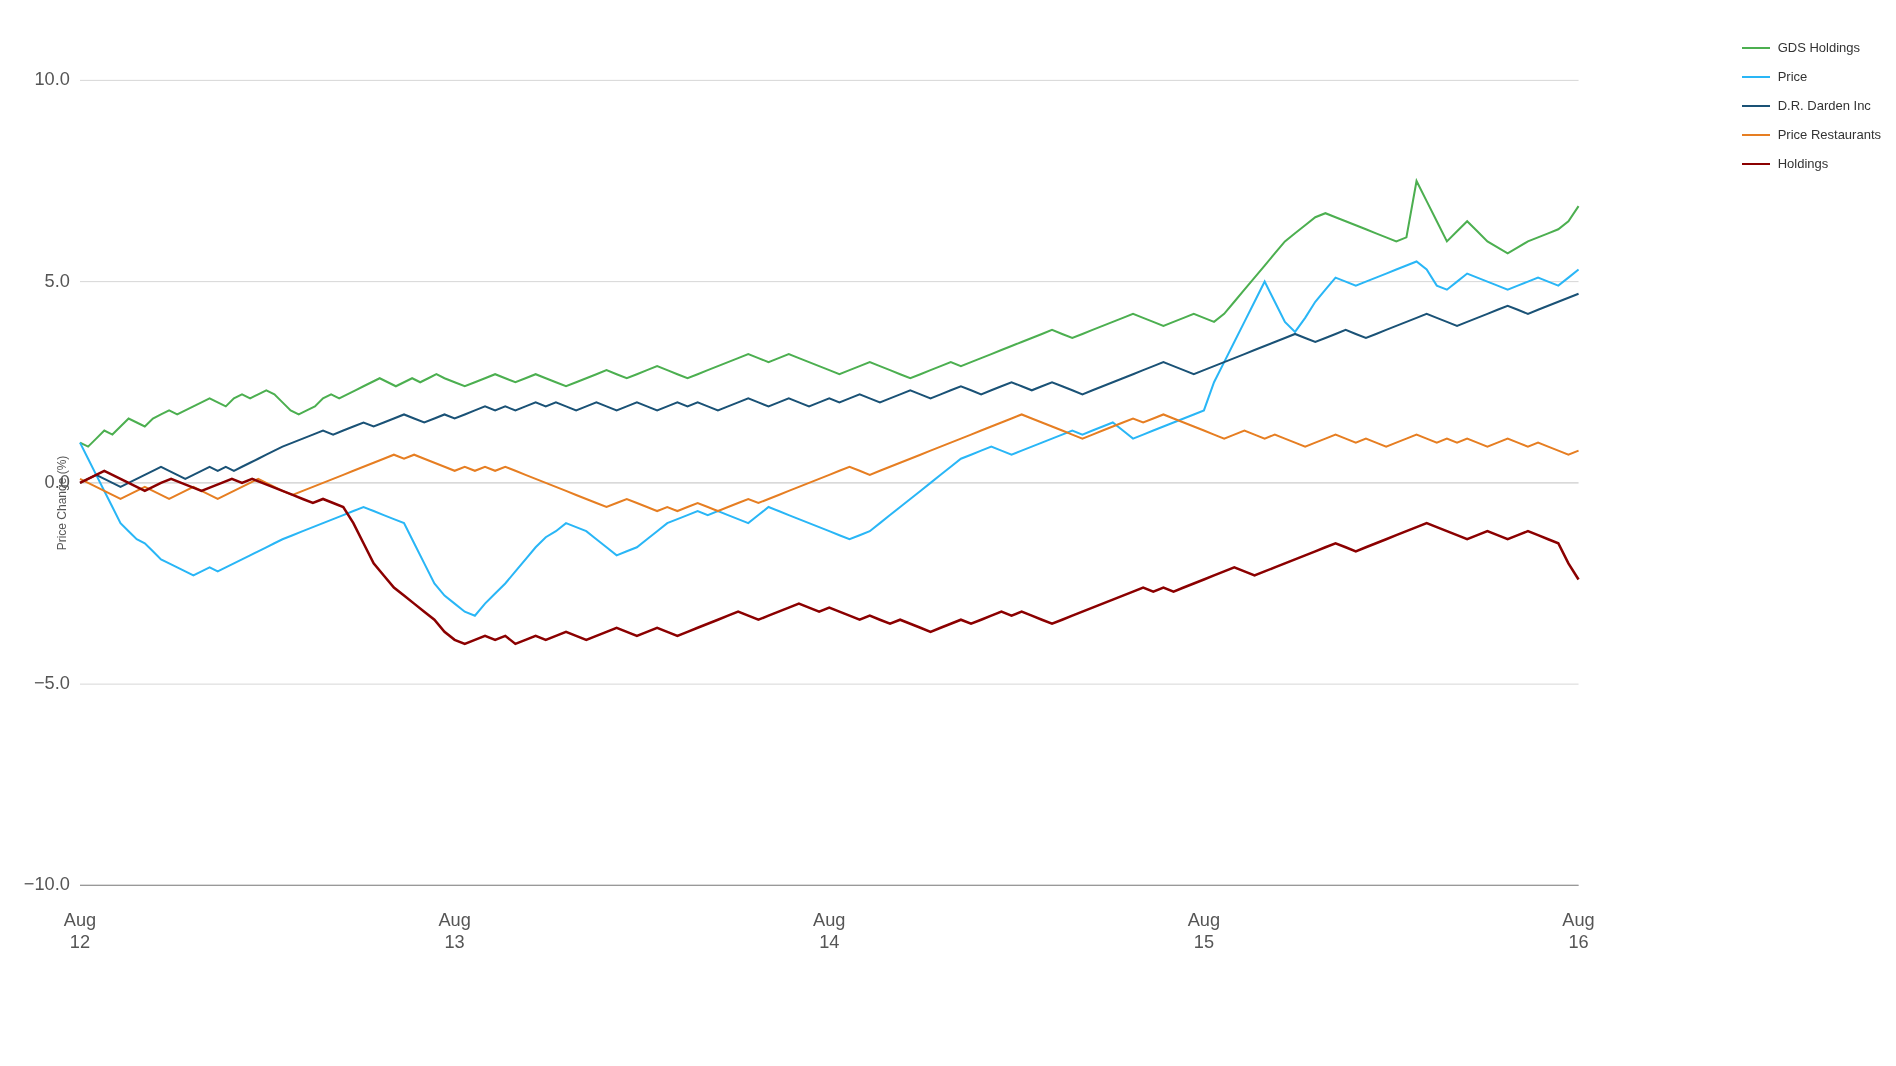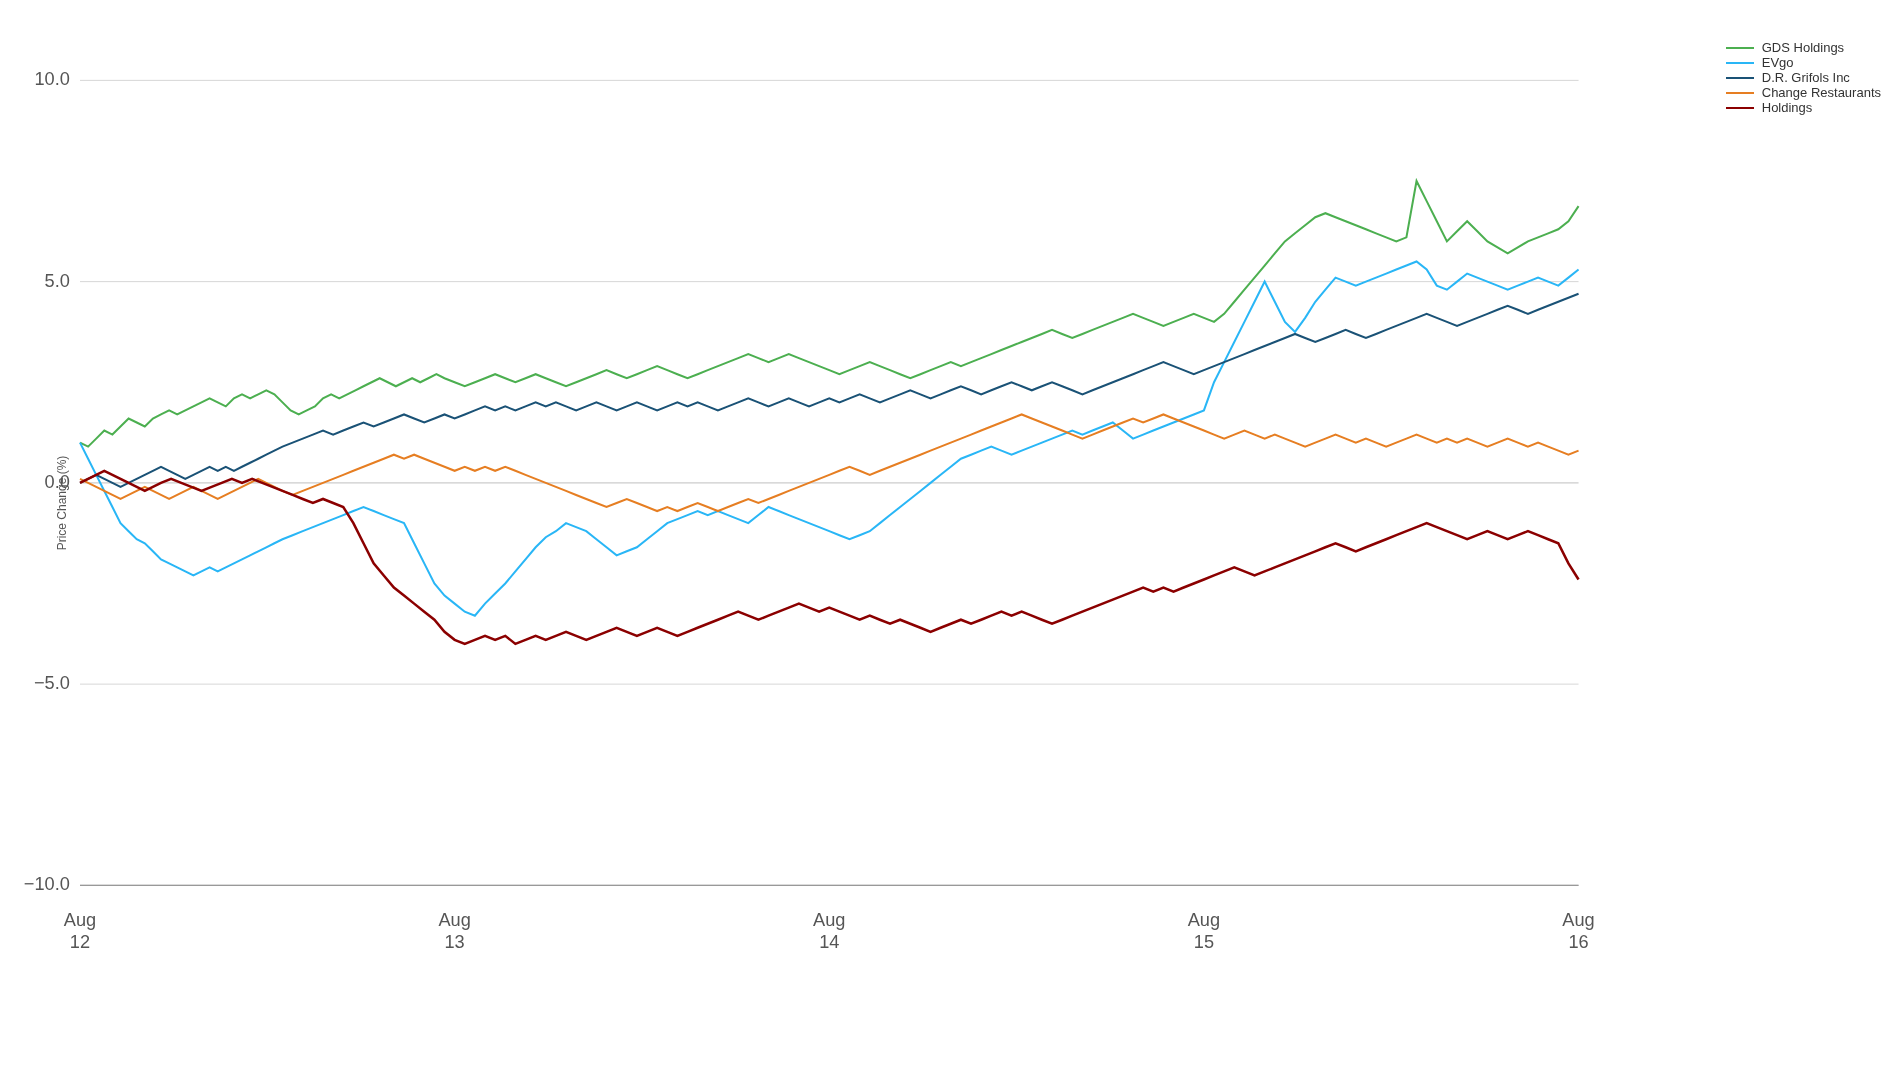--- a/index.html
+++ b/index.html
@@ -25,20 +25,21 @@
       width: 100%;
       height: 100%;
       overflow: visible;
     }
     .legend {
       position: absolute;
       right: -185px;
       top: 20px;
       display: flex;
       flex-direction: column;
+      gap: 14px;
     }
     .legend-item {
       display: flex;
       align-items: center;
       gap: 8px;
       font-size: 13px;
       color: #333;
     }
     .legend-line {
       width: 28px;
@@ -876,29 +877,29 @@
     </svg>
 
     
     <div class="legend">
       <div class="legend-item">
         <div class="legend-line" style="background:#4caf50;"></div>
         <span>GDS Holdings</span>
       </div>
       <div class="legend-item">
         <div class="legend-line" style="background:#29b6f6;"></div>
-        <span>EVgo</span>
+        <span>Price</span>
       </div>
       <div class="legend-item">
         <div class="legend-line" style="background:#1a5276;"></div>
-        <span>D.R. Grifols Inc</span>
+        <span>D.R. Darden Inc</span>
       </div>
       <div class="legend-item">
         <div class="legend-line" style="background:#e67e22;"></div>
-        <span>Change Restaurants</span>
+        <span>Price Restaurants</span>
       </div>
       <div class="legend-item">
         <div class="legend-line" style="background:#8b0000;"></div>
         <span>Holdings</span>
       </div>
     </div>
   </div>
 </div>
 
 </body></html>

